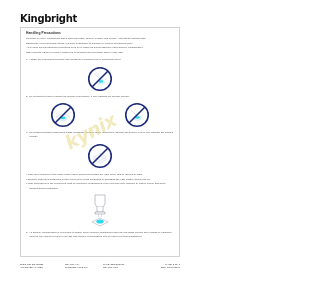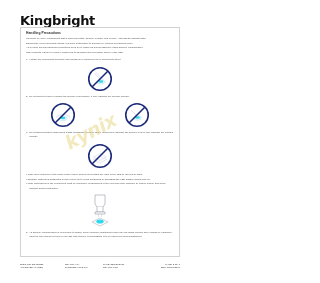--- a/index.html
+++ b/index.html
@@ -23,21 +23,21 @@
     background: #ffffff;
   }
 
   
   .logo {
     position: absolute;
     left: 20px;
     top: 13px;
     font-family: "DejaVu Sans", sans-serif;
     font-weight: bold;
-    font-size: 13px;
+    font-size: 10px;
     letter-spacing: -0.3px;
     color: #111111;
     white-space: nowrap;
   }
 
   
   .content-frame {
     position: absolute;
     left: 20px;
     top: 26.5px;

